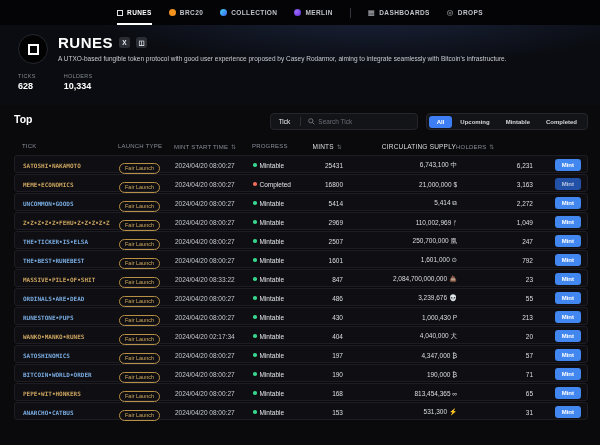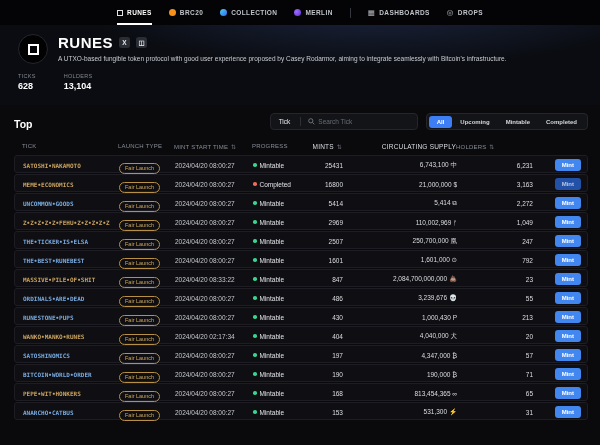--- a/index.html
+++ b/index.html
@@ -32,21 +32,21 @@
   .hbtn { width:11px; height:11px; border-radius:2.5px; background:#2a2d34; color:#e8eaee;
           font-size:6.5px; font-weight:bold; display:flex; align-items:center; justify-content:center;
           border:none; cursor:pointer; }
   .desc { margin-top:4px; font-size:6.5px; color:#c9cdd3; max-width:520px; }
   .stats { display:flex; gap:28px; margin-top:9px; }
   .stat-label { font-size:5.5px; color:#82878f; letter-spacing:.3px; }
   .stat-value { font-size:9px; font-weight:bold; color:#fff; margin-top:2px; }
 
   
   .content { padding:8px 12px 0 14px; }
-  .toolbar { display:flex; align-items:flex-end; justify-content:space-between; }
+  .toolbar { display:flex; align-items:flex-start; justify-content:space-between; }
   .section-title { font-size:10.5px; font-weight:bold; color:#fff; }
   .toolbar-right { display:flex; gap:8px; align-items:center; }
   .searchbox { display:flex; align-items:center; height:17px; background:#131417;
                border:1px solid #25262b; border-radius:4px; width:148px; }
   .search-cat { padding:0 10px 0 8px; color:#e8eaec; font-size:6.5px; cursor:pointer; }
   .search-div { width:1px; height:9px; background:#2e3036; }
   .search-icon { margin:0 3px 0 7px; display:flex; }
   .search-input { border:none; background:transparent; color:#e8eaec; font-size:6.5px; width:78px; outline:none;
                   font-family:"Liberation Sans", sans-serif; }
   .search-input::placeholder { color:#676c75; }
@@ -127,21 +127,21 @@
       <div class="desc">A UTXO-based fungible token protocol with good user experience proposed by Casey Rodarmor, aiming to integrate seamlessly with Bitcoin's infrastructure.</div>
     </div>
   </div>
   <div class="stats">
     <div>
       <div class="stat-label">TICKS</div>
       <div class="stat-value">628</div>
     </div>
     <div>
       <div class="stat-label">HOLDERS</div>
-      <div class="stat-value">13,104</div>
+      <div class="stat-value">10,334</div>
     </div>
   </div>
 </header>
 
 <main class="content">
 
   <div class="toolbar">
     <div class="section-title">Top</div>
     <div class="toolbar-right">
       <div class="searchbox">

